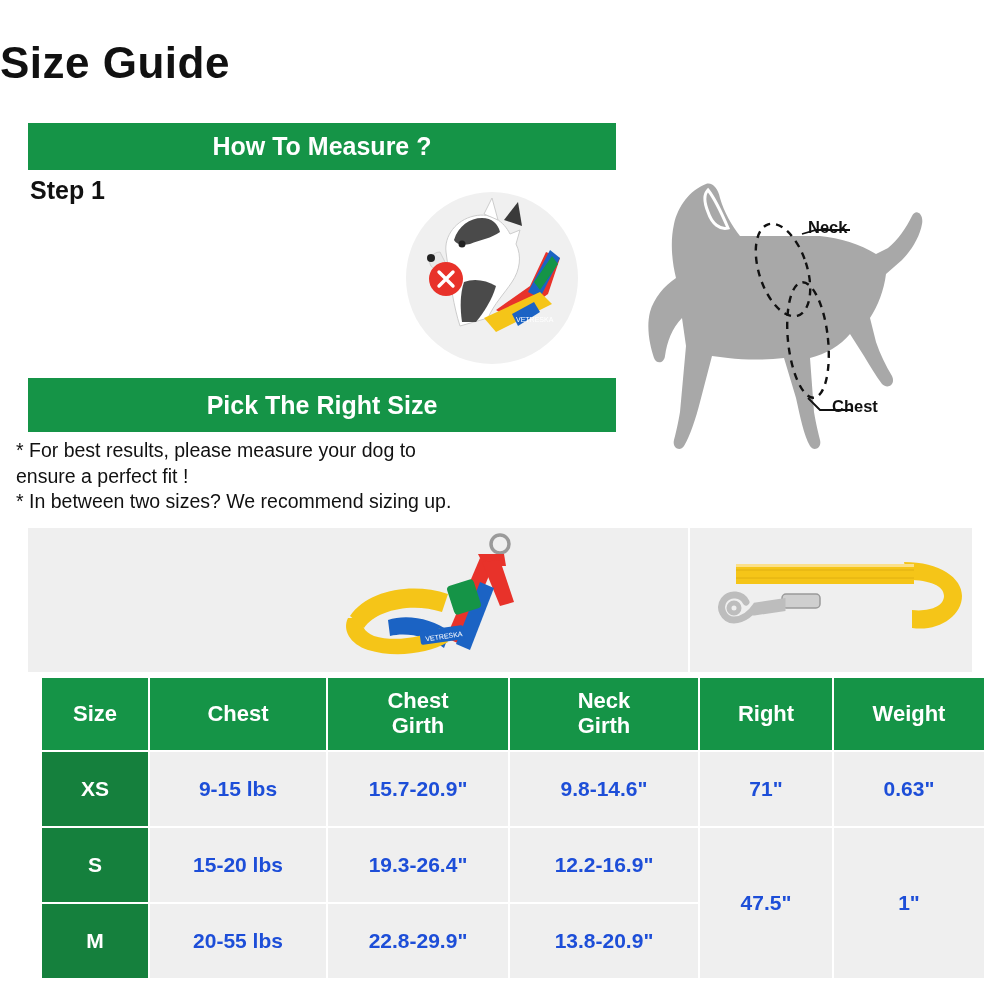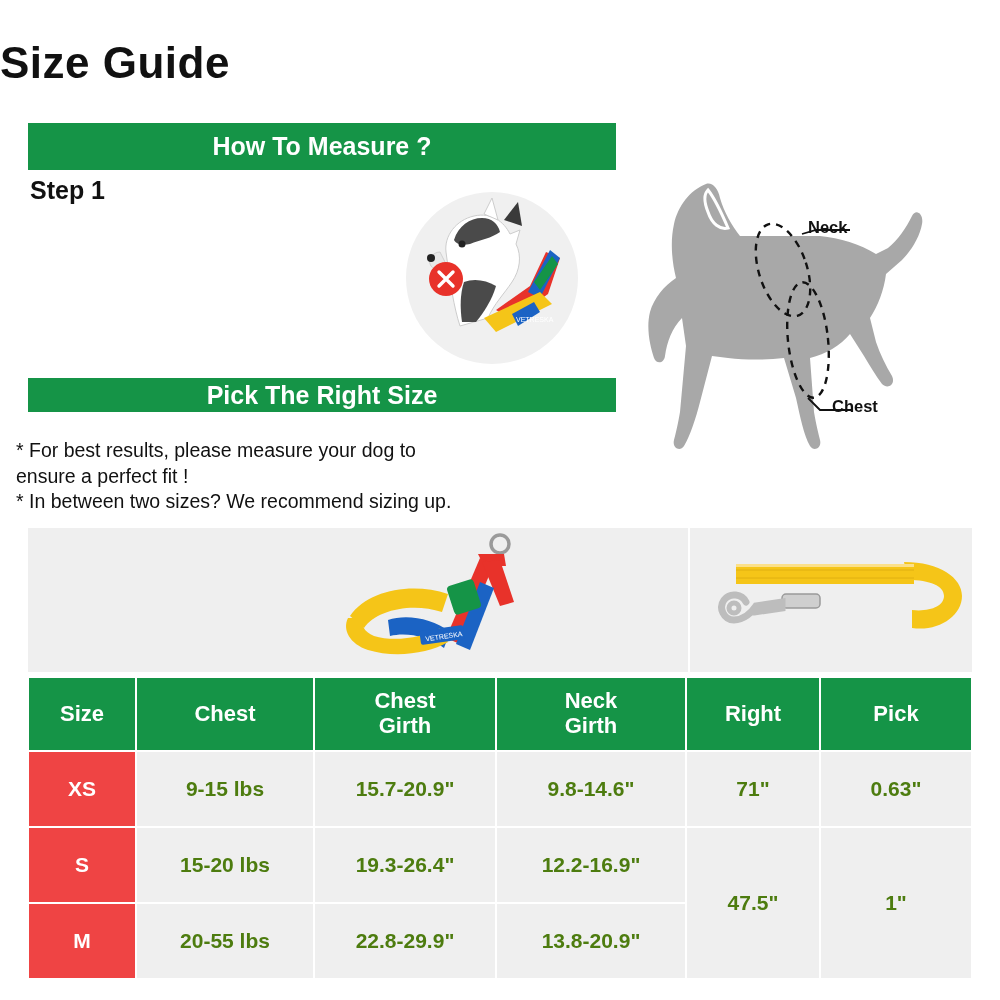--- a/index.html
+++ b/index.html
@@ -28,21 +28,21 @@
     position: absolute;
     background: #159447;
     color: #ffffff;
     font-size: 25px;
     font-weight: bold;
     display: flex;
     align-items: center;
     justify-content: center;
   }
   #banner-measure { left: 28px; top: 123px; width: 588px; height: 47px; }
-  #banner-pick    { left: 28px; top: 378px; width: 588px; height: 34px; }
+  #banner-pick    { left: 28px; top: 378px; width: 588px; height: 54px; }
 
   
   .step-block { position: absolute; left: 30px; width: 350px; }
   #step1-block { top: 176px; }
   #step2-block { top: 278px; }
   .step-heading {
     font-size: 25px;
     font-weight: bold;
     margin: 0 0 4px 0;
   }
@@ -104,45 +104,45 @@
     position: absolute; top: 0; left: 660px;
     width: 2px; height: 146px;
     background: #ffffff;
   }
   #harness-img { position: absolute; left: 300px; top: 4px; }
   #leash-img   { position: absolute; left: 680px; top: 18px; }
 
   
   .size-table {
     position: absolute;
-    left: 27px; top: 676px;
+    left: 40px; top: 676px;
     width: 944px;
     border-collapse: collapse;
     table-layout: fixed;
   }
   .size-table th, .size-table td {
     border: 2px solid #ffffff;
     text-align: center;
     font-size: 21px;
     font-weight: bold;
   }
   .size-table thead th {
     background: #159447;
     color: #ffffff;
     height: 74px;
     font-size: 22px;
     line-height: 1.12;
   }
   .size-table td {
     background: #efefef;
-    color: #4d7c0f;
+    color: #1d4ed8;
     height: 76px;
   }
   .size-table td.size-cell {
-    background: #ef4444;
+    background: #15803d;
     color: #ffffff;
   }
   .col-size   { width: 108px; }
   .col-weight { width: 178px; }
   .col-chest  { width: 182px; }
   .col-neck   { width: 190px; }
   .col-length { width: 134px; }
   .col-width  { width: 152px; }
 </style>
 </head>
@@ -287,21 +287,21 @@
         <th>Chest</th>
         <th>
           <span>Chest</span><br>
           <span>Girth</span>
         </th>
         <th>
           <span>Neck</span><br>
           <span>Girth</span>
         </th>
         <th>Right</th>
-        <th>Pick</th>
+        <th>Weight</th>
       </tr>
     </thead>
     <tbody>
       <tr>
         <td class="size-cell">XS</td>
         <td>9-15 lbs</td>
         <td>15.7-20.9"</td>
         <td>9.8-14.6"</td>
         <td>71"</td>
         <td>0.63"</td>

